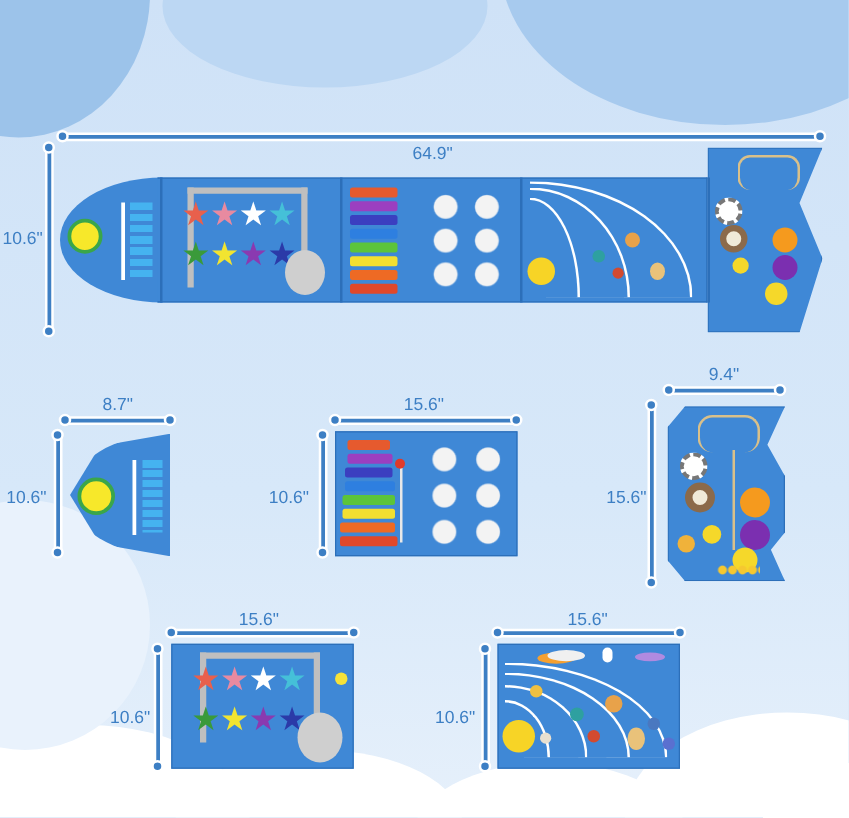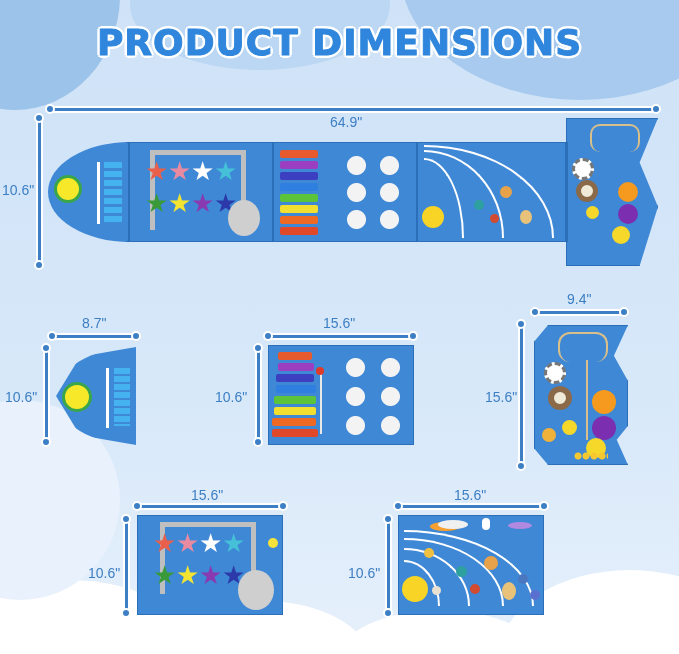--- a/index.html
+++ b/index.html
@@ -33,21 +33,20 @@
   <div class="blob" style="left:-90px;top:-120px;width:210px;height:230px;background:#9cc3ea;"></div>
   <div class="blob" style="left:400px;top:-160px;width:360px;height:260px;background:#a7caee;"></div>
   <div class="blob" style="left:130px;top:-60px;width:260px;height:130px;background:#bcd7f3;"></div>
 
   <div class="cloud" style="left:-60px;top:580px;width:260px;height:160px;"></div>
   <div class="cloud" style="left:140px;top:600px;width:230px;height:120px;"></div>
   <div class="cloud" style="left:330px;top:610px;width:220px;height:120px;"></div>
   <div class="cloud" style="left:500px;top:570px;width:260px;height:170px;"></div>
   <div class="cloud" style="left:-80px;top:400px;width:200px;height:200px;background:#e9f2fc;"></div>
 
-  <div class="title">PRODUCT DIMENSIONS</div>
 
   <div class="dim-line" style="left:50px;top:108px;width:606px;height:3px;"></div>
   <div class="dot" style="left:45px;top:104px;"></div>
   <div class="dot" style="left:651px;top:104px;"></div>
   <div class="dim-label" style="left:330px;top:114px;">64.9"</div>
 
   <div class="dim-line" style="left:38px;top:118px;width:3px;height:148px;"></div>
   <div class="dot" style="left:34px;top:113px;"></div>
   <div class="dot" style="left:34px;top:260px;"></div>
   <div class="dim-label" style="left:2px;top:182px;">10.6"</div>

